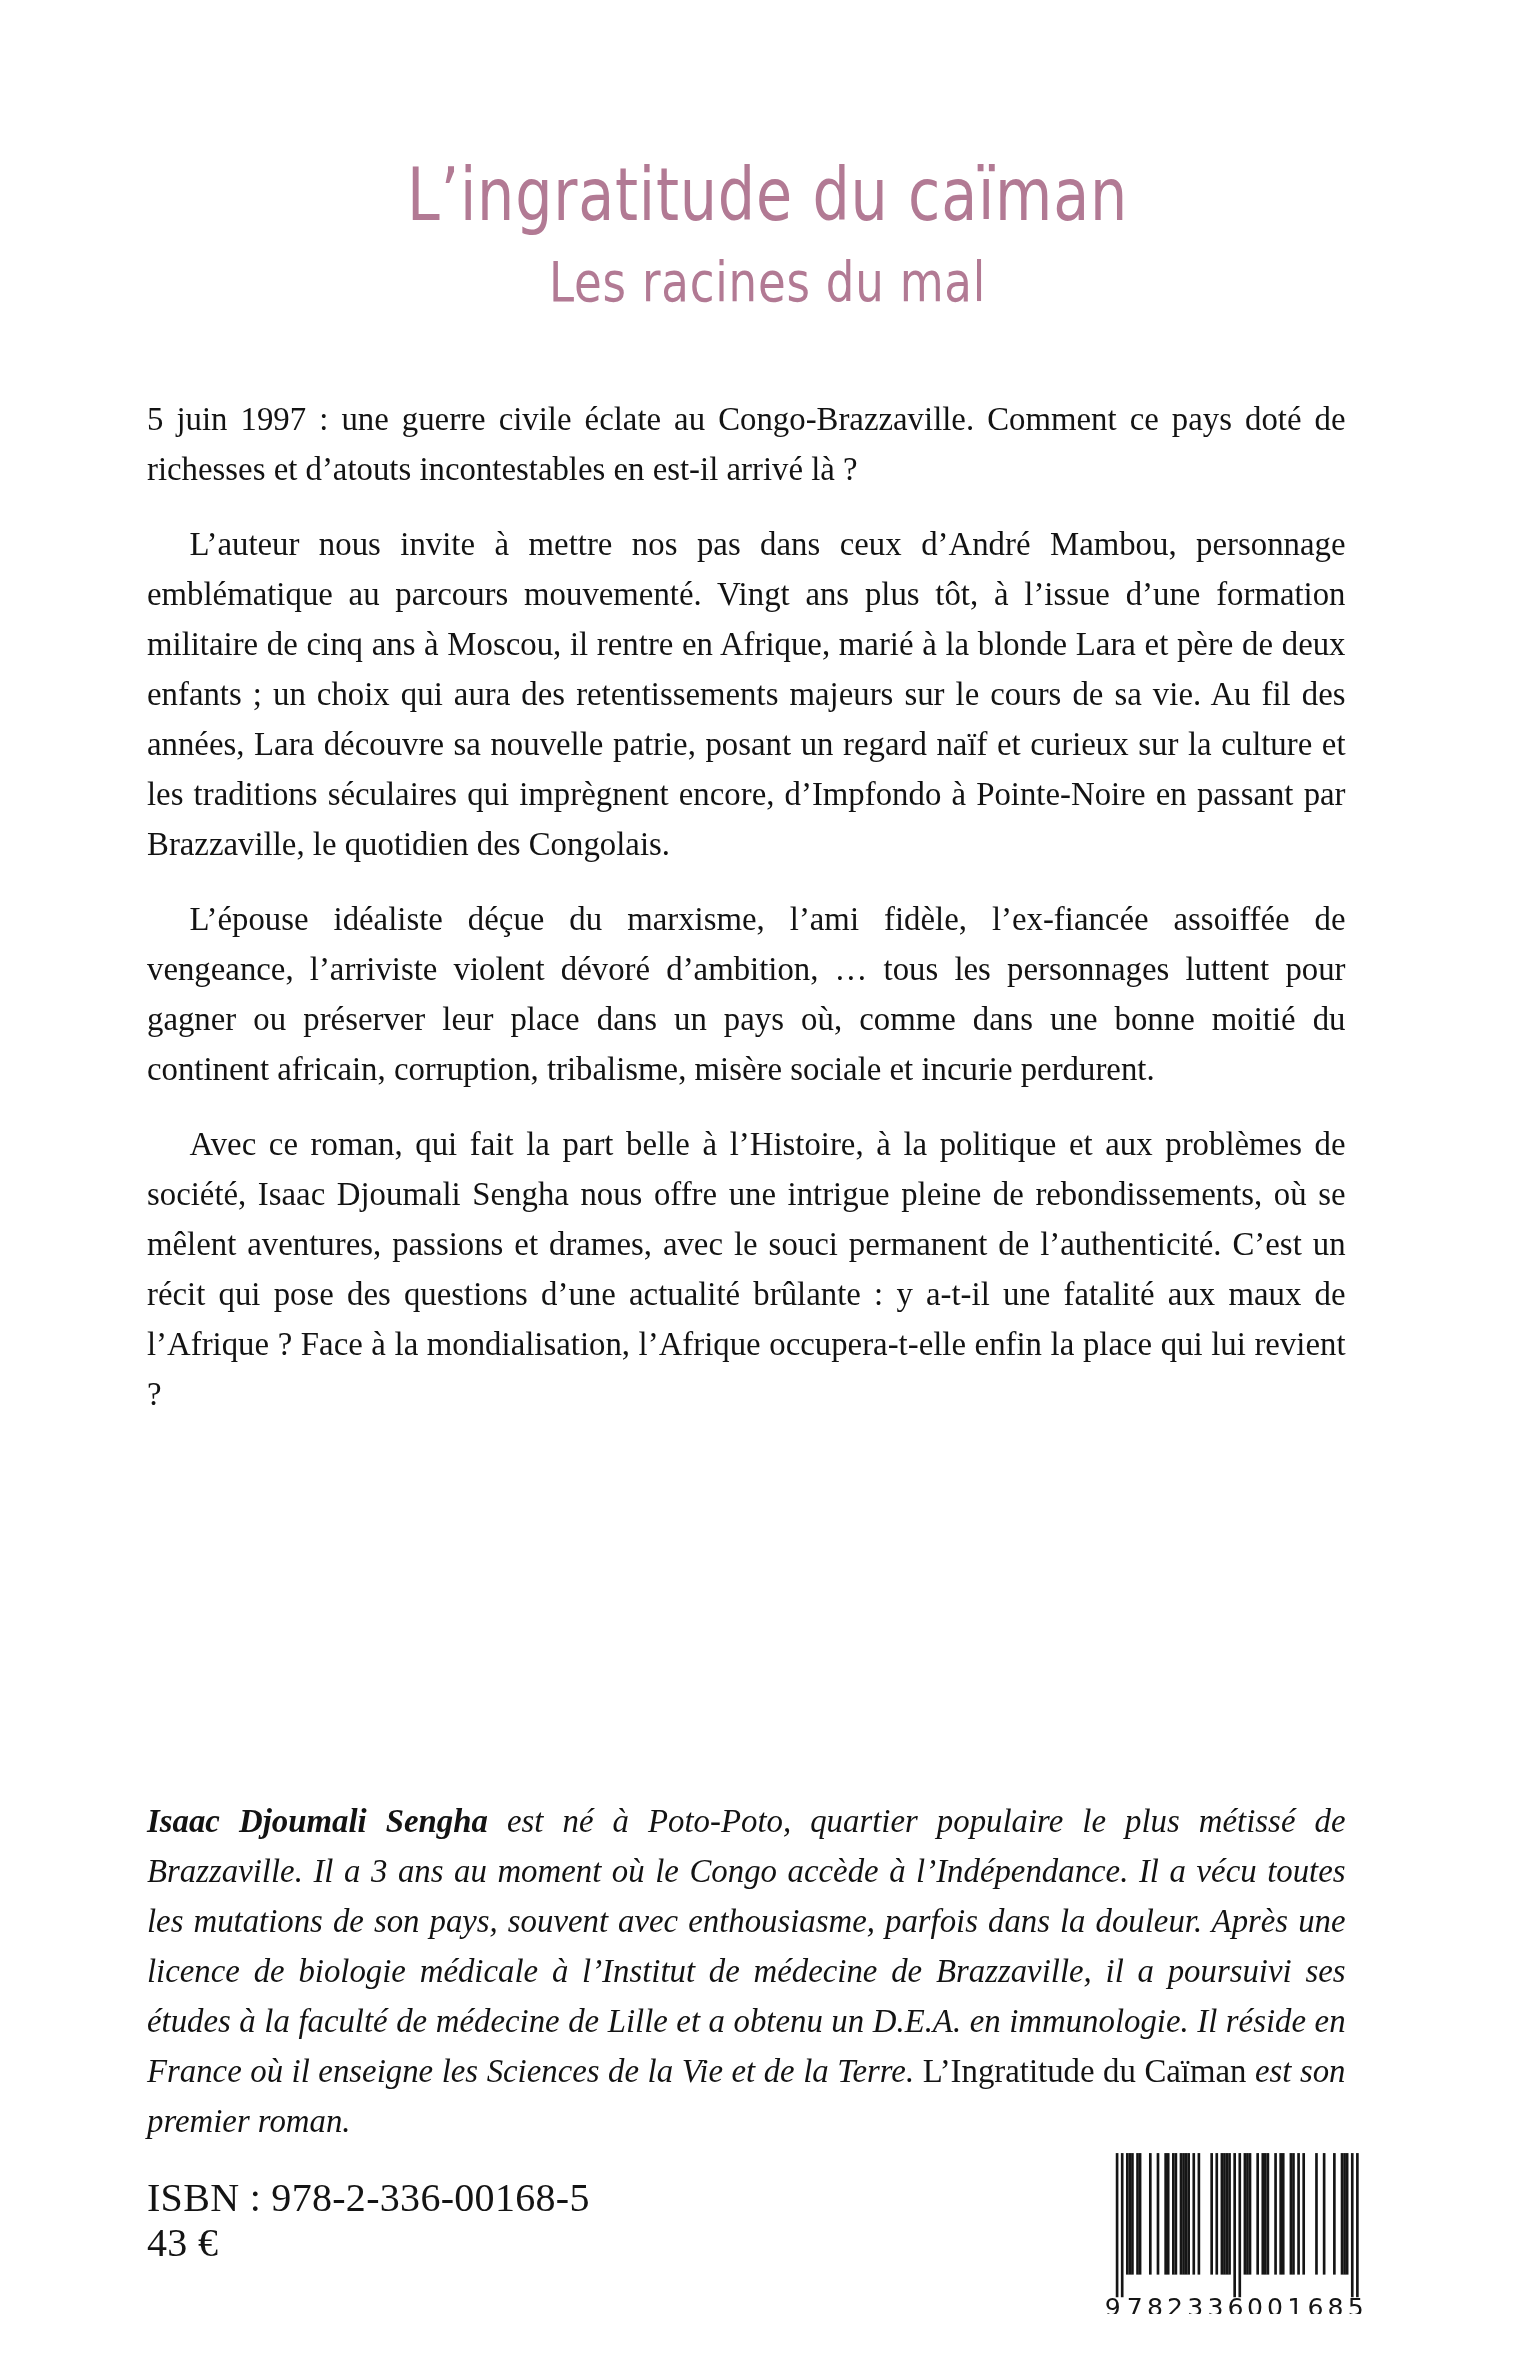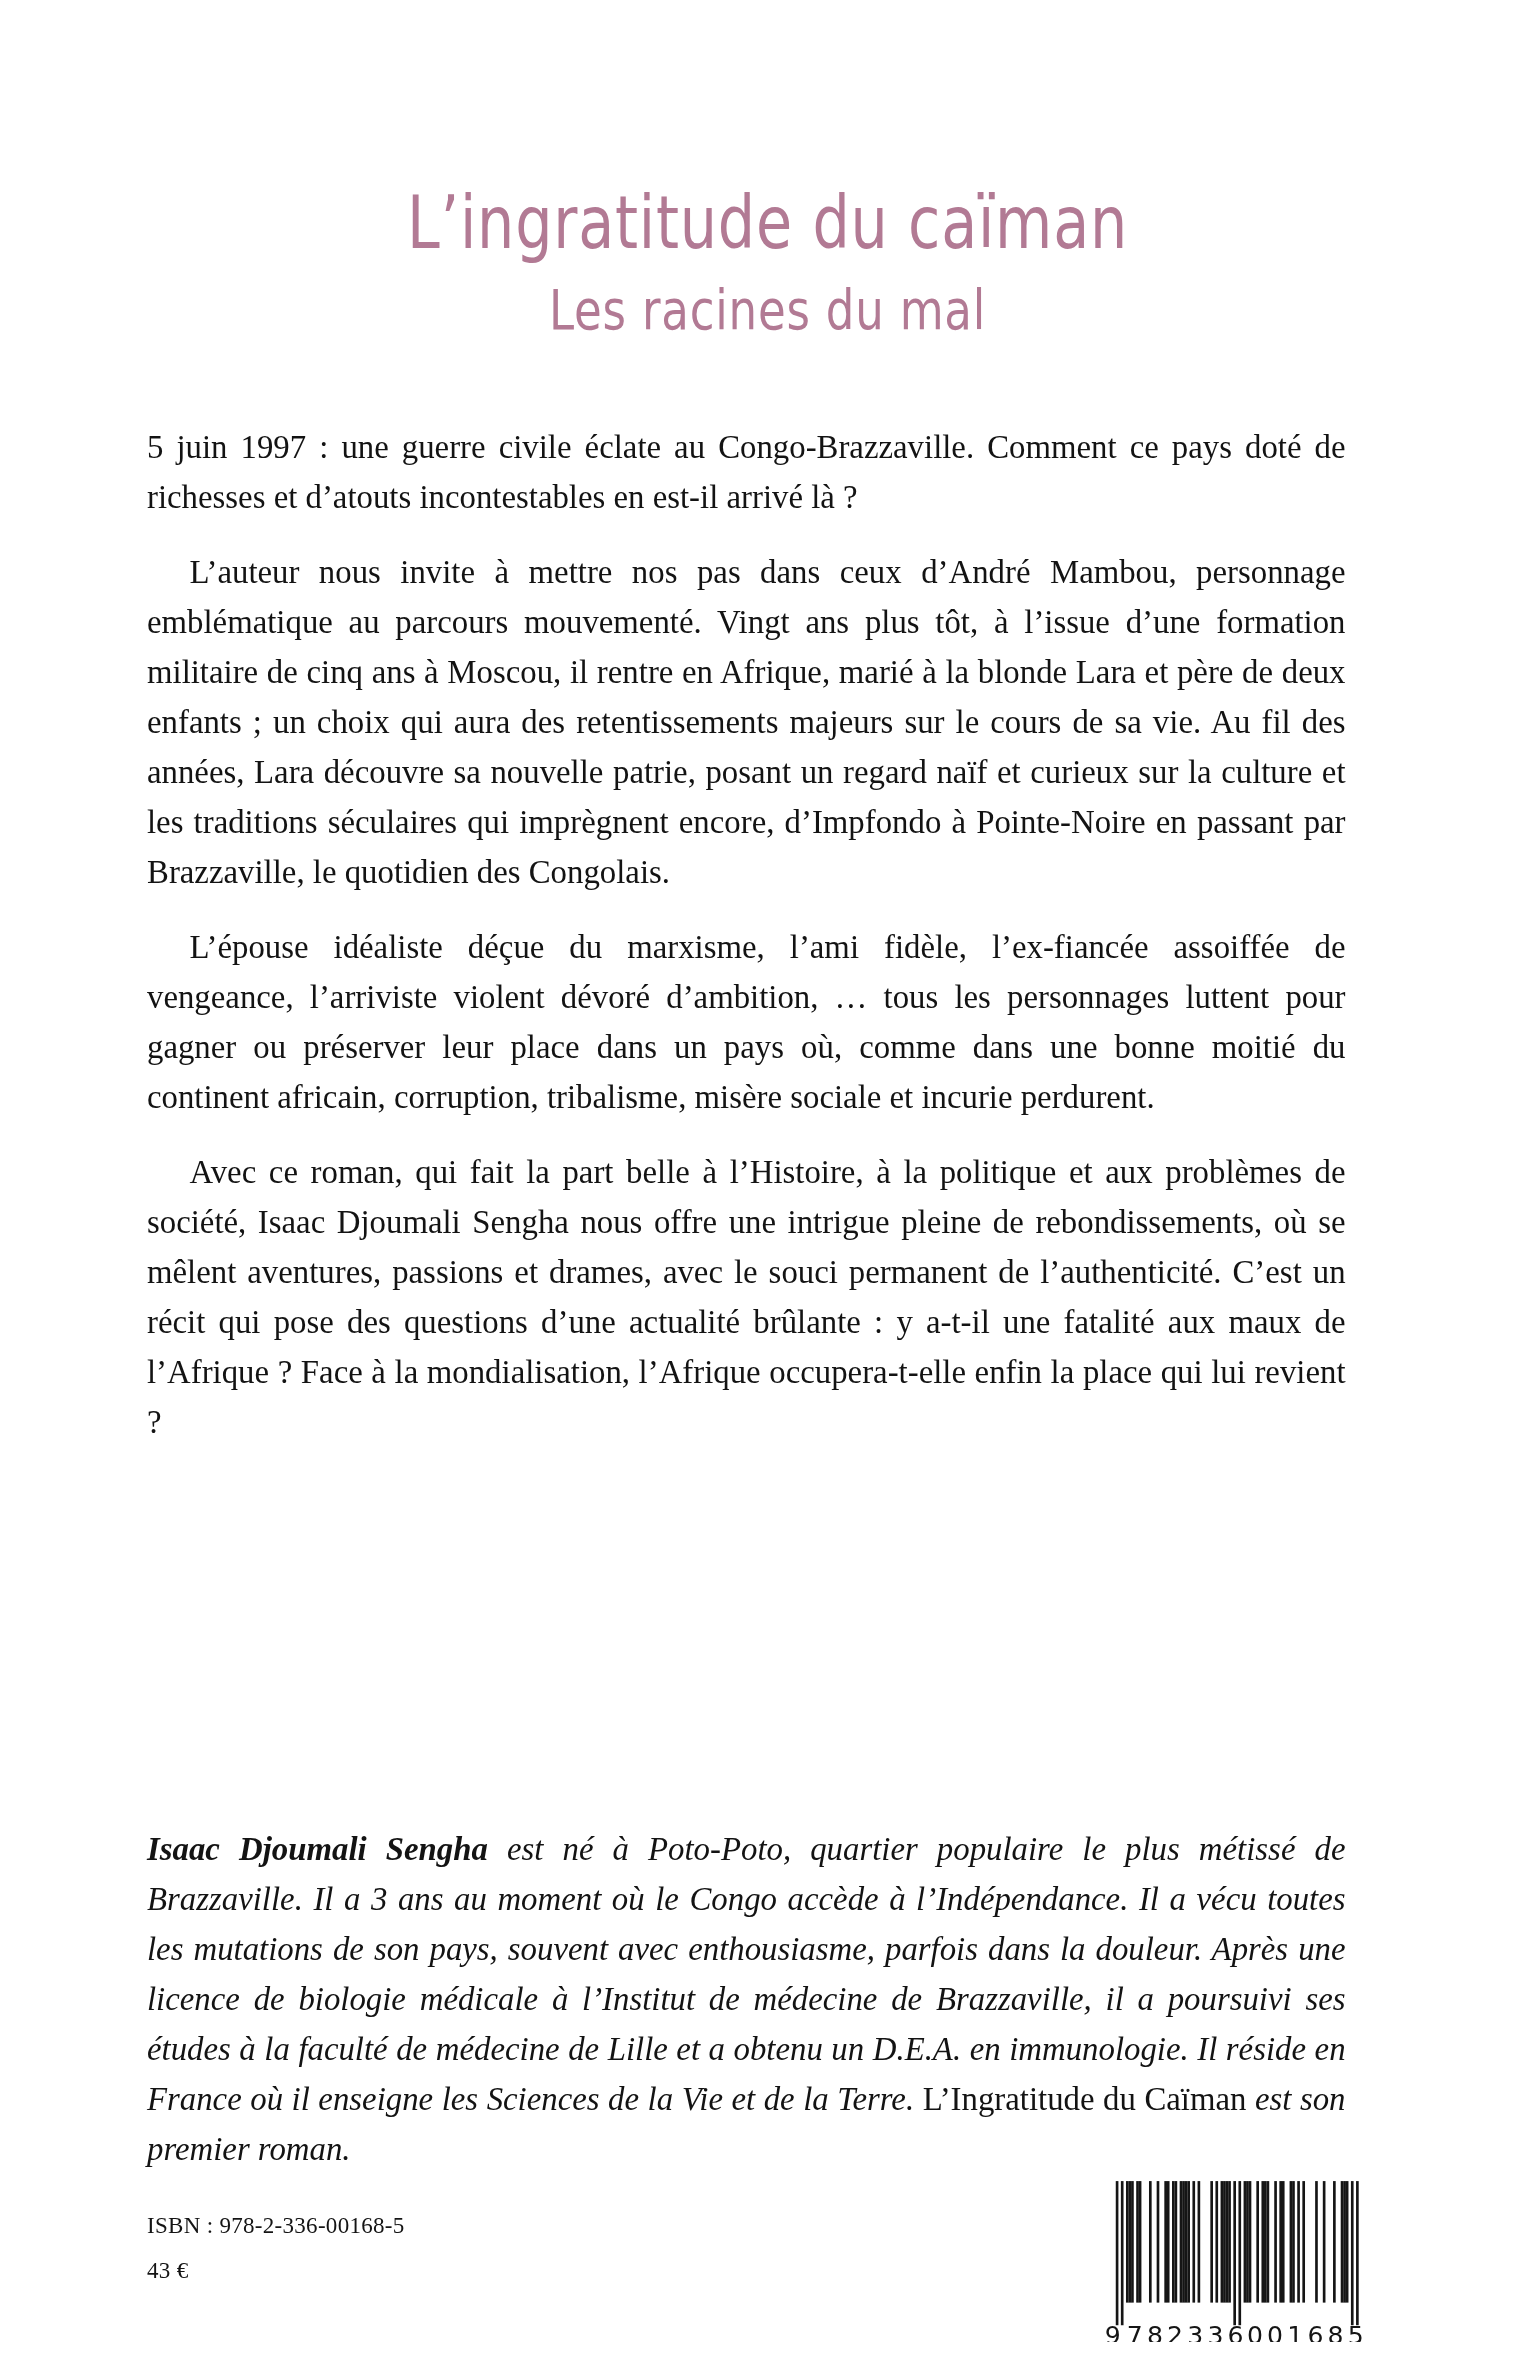--- a/index.html
+++ b/index.html
@@ -13,21 +13,20 @@
     position: relative;
     overflow: hidden;
     font-family: "Liberation Serif", "DejaVu Serif", serif;
     color: #111111;
   }
 
   .page {
     position: absolute;
     inset: 0;
     background: #ffffff;
-    margin-top: 28px;
   }
 
   
   .title-block {
     position: absolute;
     left: 0;
     right: 0;
     top: 158px;
     text-align: center;
   }
@@ -106,21 +105,21 @@
   }
 
   
   .imprint {
     position: absolute;
     left: 147px;
     top: 2175px;
   }
   .imprint div {
     font-family: "Liberation Serif", "DejaVu Serif", serif;
-    font-size: 23px;
+    font-size: 40px;
     line-height: 45px;
     color: #141414;
     letter-spacing: 0.3px;
   }
 
   
   .barcode-wrap {
     position: absolute;
     left: 1104px;
     top: 2138px;

